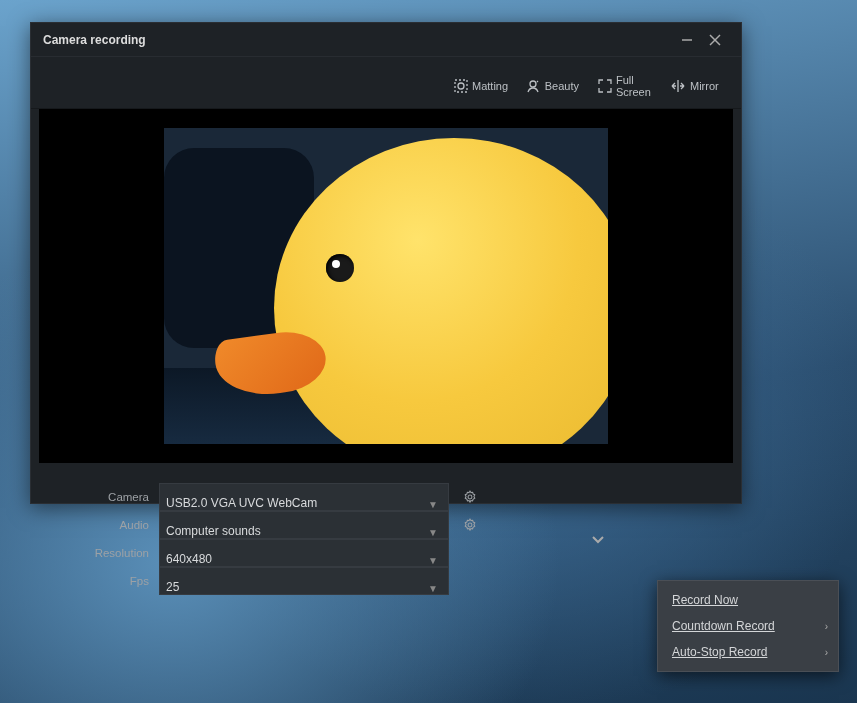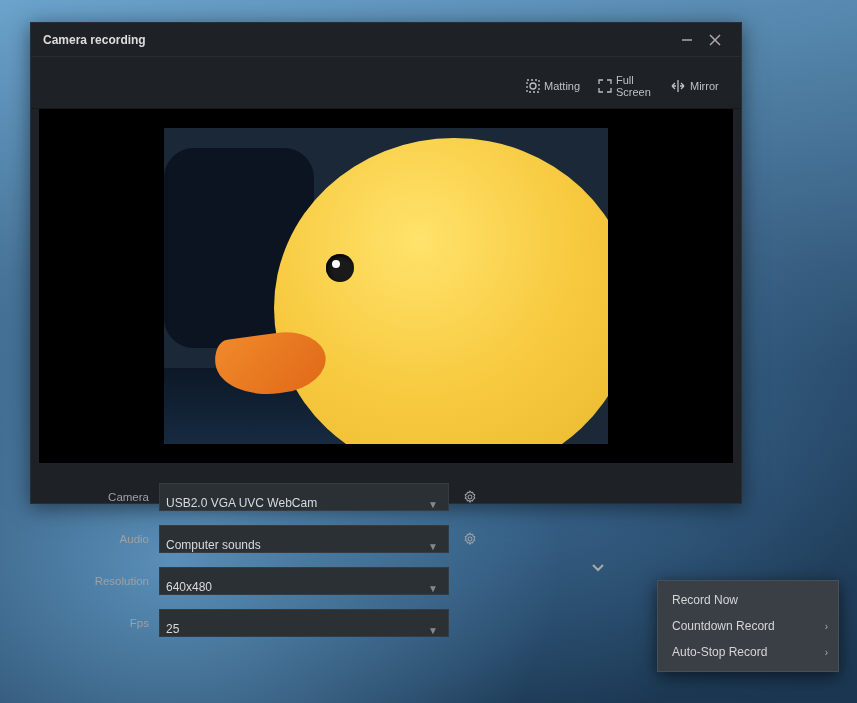--- a/index.html
+++ b/index.html
@@ -117,21 +117,21 @@
   border-radius: 20px;
   right: 10px; top: 120px;
   opacity: 0.4;
 }
 
 .settings {
   padding: 20px 46px 0 50px;
   display: flex;
 }
 .settings-left { flex: 0 0 auto; }
-.setting-row { display: flex; align-items: center; margin-bottom: 14px; height: 28px; }
+.setting-row { display: flex; align-items: center; height: 28px; }
 .setting-label { width: 78px; text-align: right; color: #9da1a5; font-size: 11.5px; padding-right: 10px; }
 .dropdown {
   width: 290px; height: 28px;
   background: #2b3035;
   border: 1px solid #363b41;
   color: #d8dadc;
   font-size: 12px;
   padding: 0 6px;
   display: flex;
   align-items: flex-end;
@@ -177,20 +177,21 @@
 }
 .menu-item {
   height: 26px;
   display: flex;
   align-items: center;
   padding: 0 14px;
   color: #d4d6d8;
   font-size: 12px;
   cursor: pointer;
   position: relative;
+  text-decoration: underline;
 }
 .menu-arrow { position: absolute; right: 10px; color: #aaa; font-size: 10px; }
 svg { display:block; }
 </style>
 </head>
 <body>
 
 <div class="wave-bg"></div>
 
 <div class="window">
@@ -213,20 +214,30 @@
 
   <div class="toolbar">
     <div class="tool-item">
       <div class="tool-icon">
         <svg width="16" height="16" viewBox="0 0 16 16" fill="none" stroke="currentColor" stroke-width="1.3">
             <rect x="2" y="2" width="12" height="12" stroke-dasharray="2 2"></rect>
             <circle cx="8" cy="8" r="3"></circle>
           </svg>
       </div>
       <span>Matting</span>
+    </div>
+    <div class="tool-item">
+      <div class="tool-icon">
+        <svg width="16" height="16" viewBox="0 0 16 16" fill="none" stroke="currentColor" stroke-width="1.3">
+            <circle cx="8" cy="6" r="3"></circle>
+            <path d="M3 14c1-3 3-4 5-4s4 1 5 4"></path>
+            <path d="M12 3l1 1"></path>
+          </svg>
+      </div>
+      <span>Beauty</span>
     </div>
     <div class="tool-item">
       <div class="tool-icon">
         <svg width="16" height="16" viewBox="0 0 16 16" fill="none" stroke="currentColor" stroke-width="1.3">
             <path d="M2 6V2h4M14 6V2h-4M2 10v4h4M14 10v4h-4"></path>
           </svg>
       </div>
       <span>Full Screen</span>
     </div>
     <div class="tool-item">

